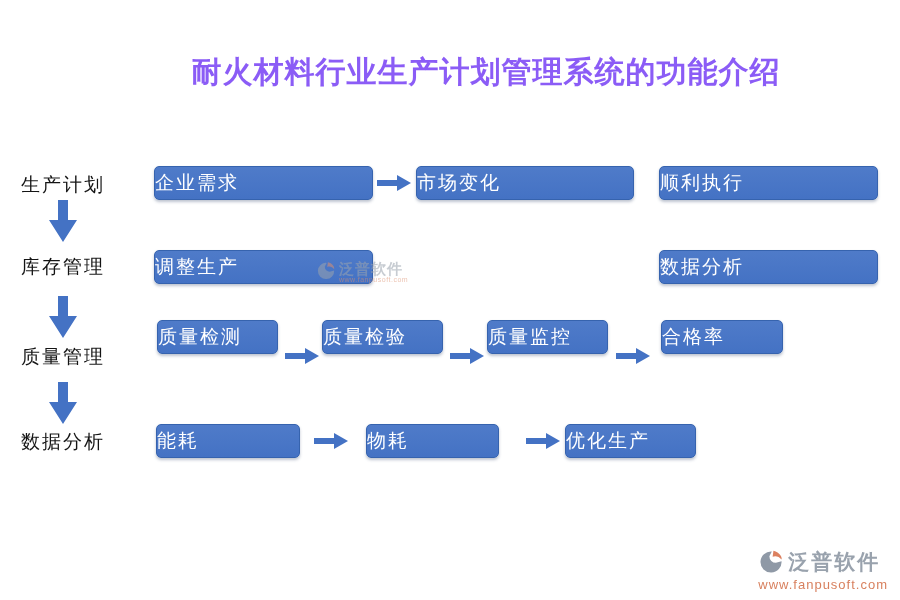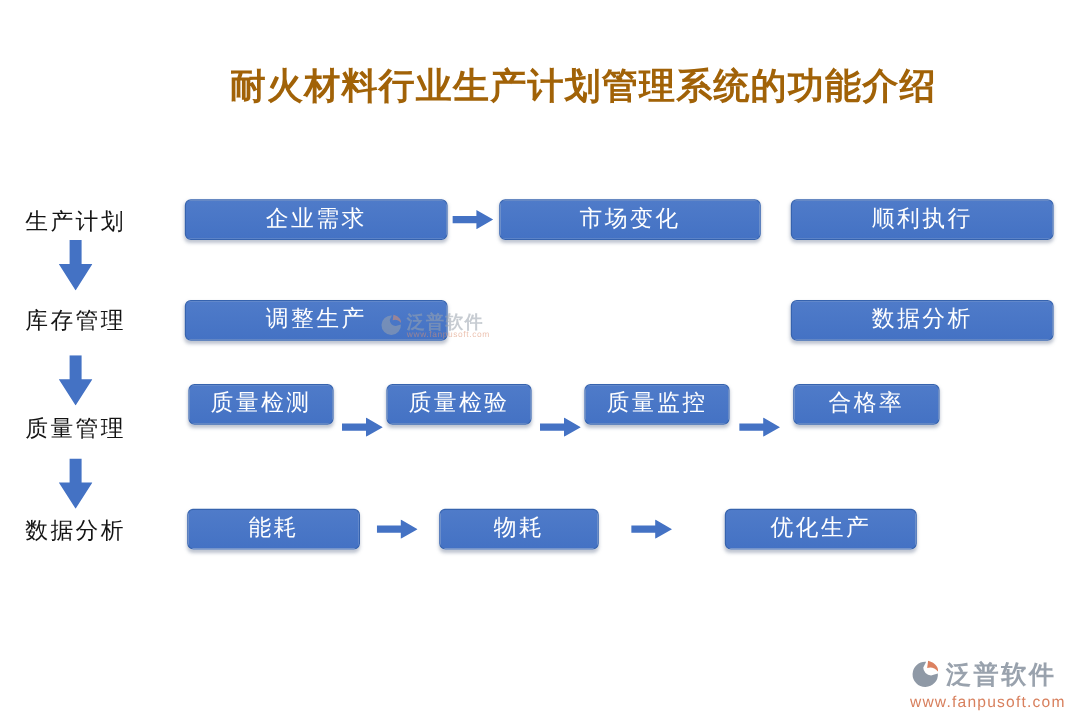--- a/index.html
+++ b/index.html
@@ -1,32 +1,32 @@
 <!DOCTYPE html>
 <html><head>
 <meta charset="utf-8">
 <style>
   html,body{margin:0;padding:0;background:#fff;}
   .stage{position:relative;width:900px;height:600px;background:#ffffff;overflow:hidden;
          font-family:"Liberation Serif","DejaVu Serif",serif;}
   .title{position:absolute;top:52px;left:72px;width:828px;text-align:center;
-         font-weight:bold;font-size:30px;color:#a16207;letter-spacing:1px;margin:0;}
+         font-weight:bold;font-size:30px;color:#8b5cf6;letter-spacing:1px;margin:0;}
   .label{position:absolute;left:2px;width:122px;text-align:center;font-size:19px;
          letter-spacing:2px;color:#141414;}
   .l1{top:172px}.l2{top:254px}.l3{top:344px}.l4{top:429px}
   .box{position:absolute;height:34px;box-sizing:border-box;
        background:linear-gradient(180deg,#4f7bc9,#4472c4);
        border:1px solid #3663ae;border-radius:5px;color:#fff;font-size:19px;
-       letter-spacing:2px;text-align:center;line-height:31px;
+       letter-spacing:2px;text-align:left;line-height:31px;
        box-shadow:0 2px 3px rgba(110,125,150,.45);}
   .r1{top:166px}.r2{top:250px}.r3{top:320px}.r4{top:424px}
   .c1{left:154px;width:219px}.c2{left:416px;width:218px}.c3{left:659px;width:219px}
   .r3a{left:157px;width:121px}.r3b{left:322px;width:121px}
   .r3c{left:487px;width:121px}.r3d{left:661px;width:122px}
-  .r4a{left:156px;width:144px}.r4b{left:366px;width:133px}.r4c{left:604px;width:160px}
+  .r4a{left:156px;width:144px}.r4b{left:366px;width:133px}.r4c{left:565px;width:131px}
   .harrow{position:absolute;width:34px;height:16px;}
   .h1{left:377px;top:175px}
   .h2{left:285px;top:348px}.h3{left:450px;top:348px}.h4{left:616px;top:348px}
   .h5{left:314px;top:433px}.h6{left:526px;top:433px}
   .varrow{position:absolute;left:49px;width:28px;height:42px;}
   .v1{top:200px}.v2{top:296px}.v3{top:382px}
   .harrow svg,.varrow svg{display:block;width:100%;height:100%;}
   .watermark{position:absolute;left:316px;top:261px;display:flex;align-items:flex-start;
              gap:3px;opacity:.55;z-index:3;}
   .wm-icon{width:20px;height:20px;}

